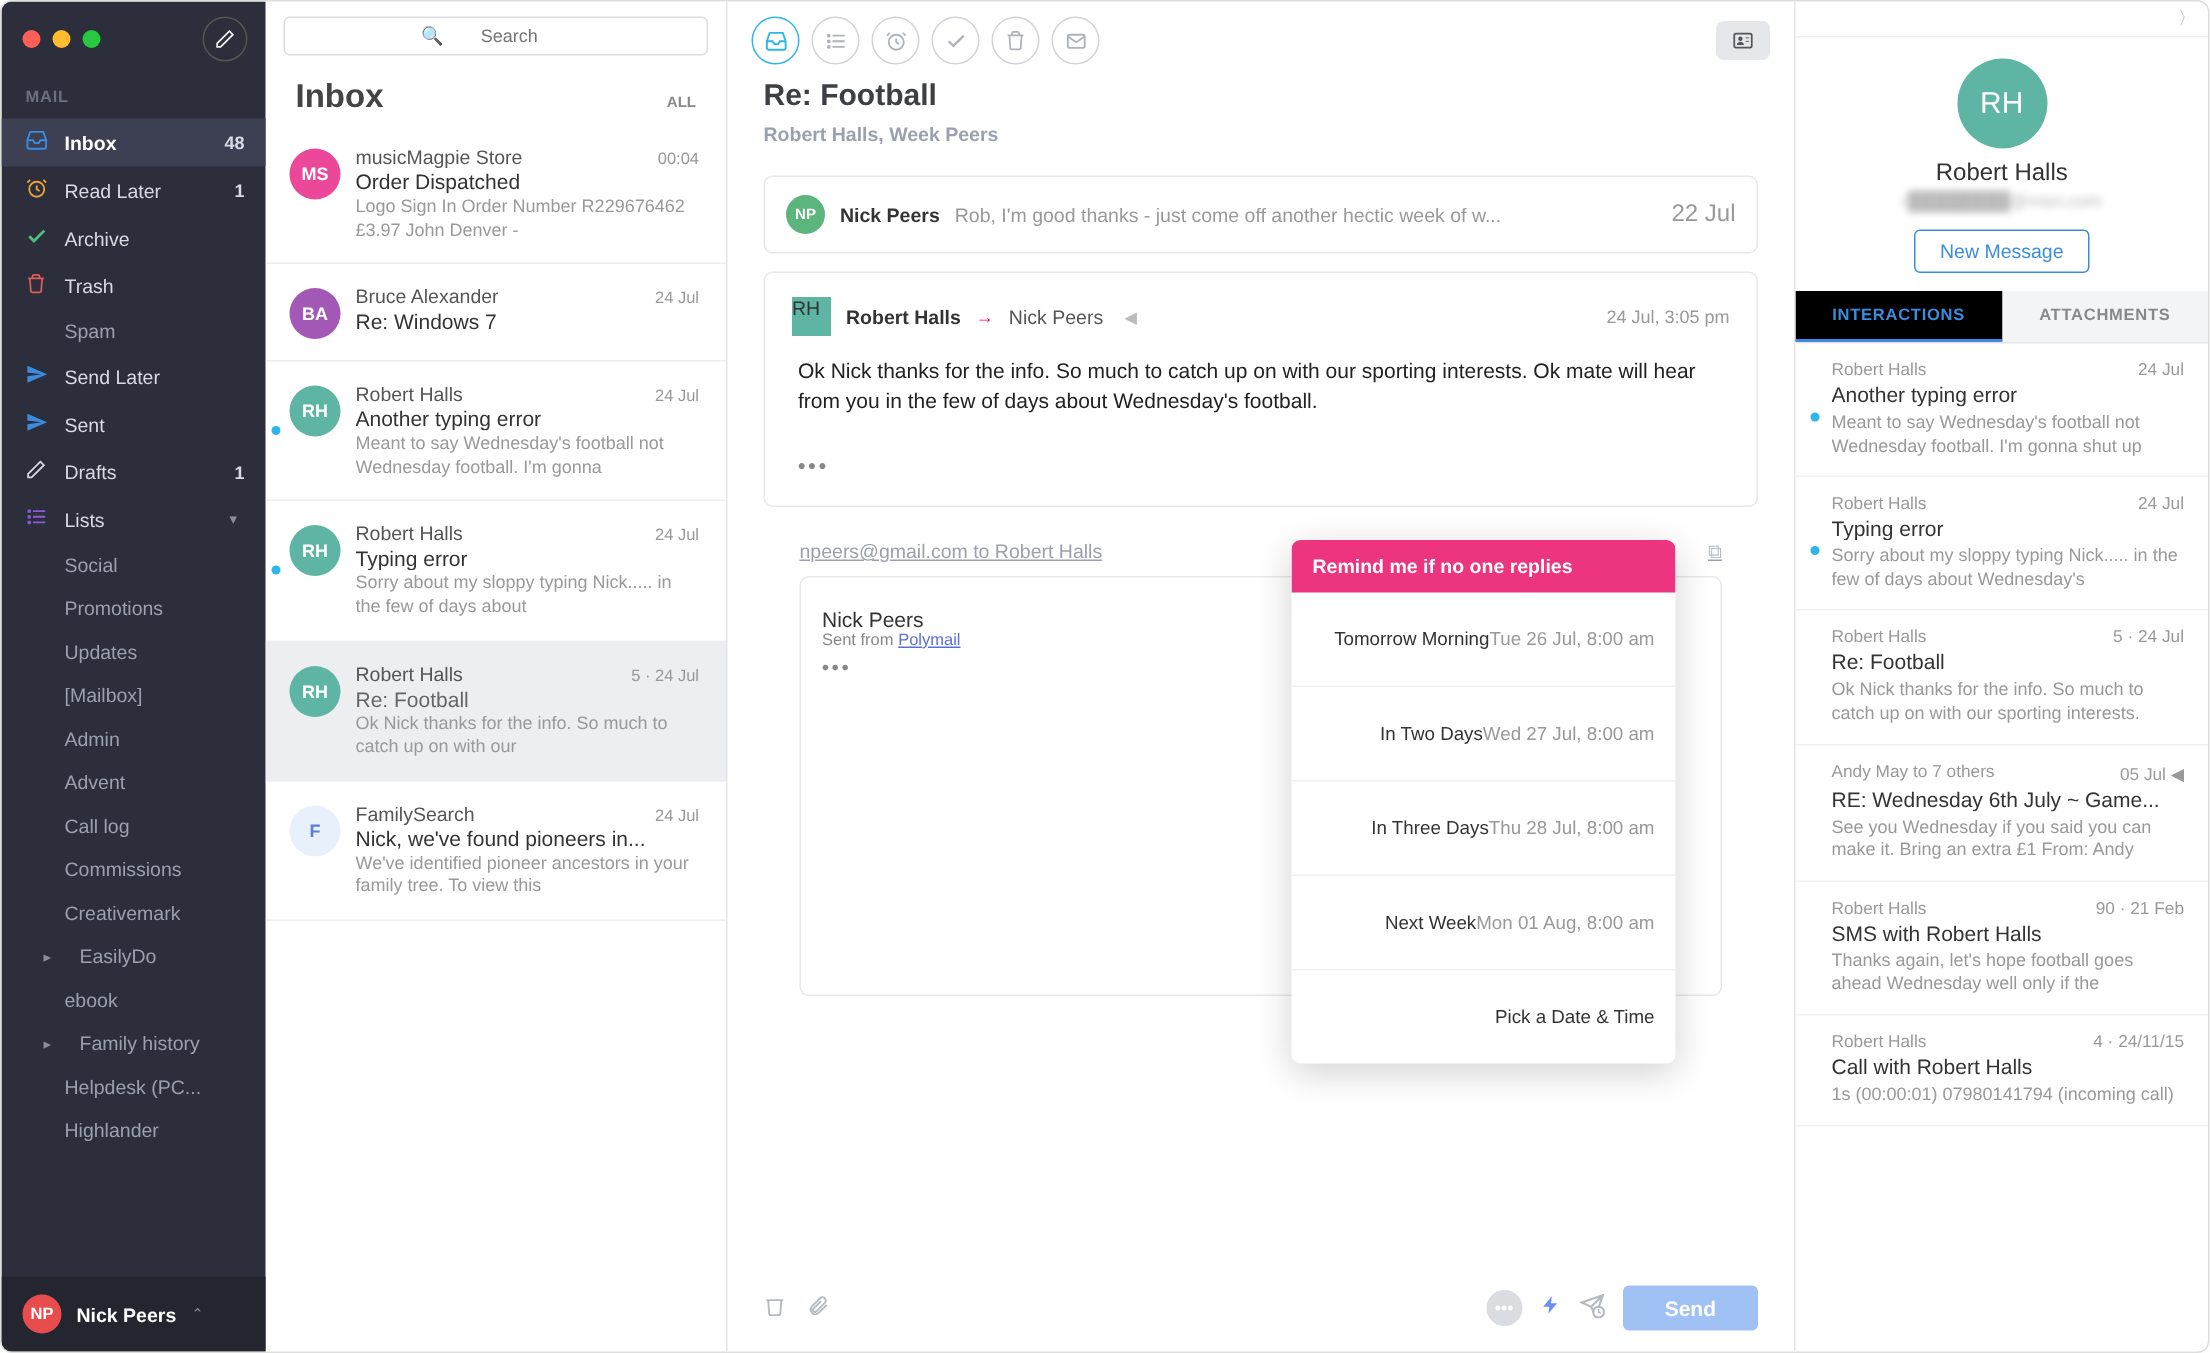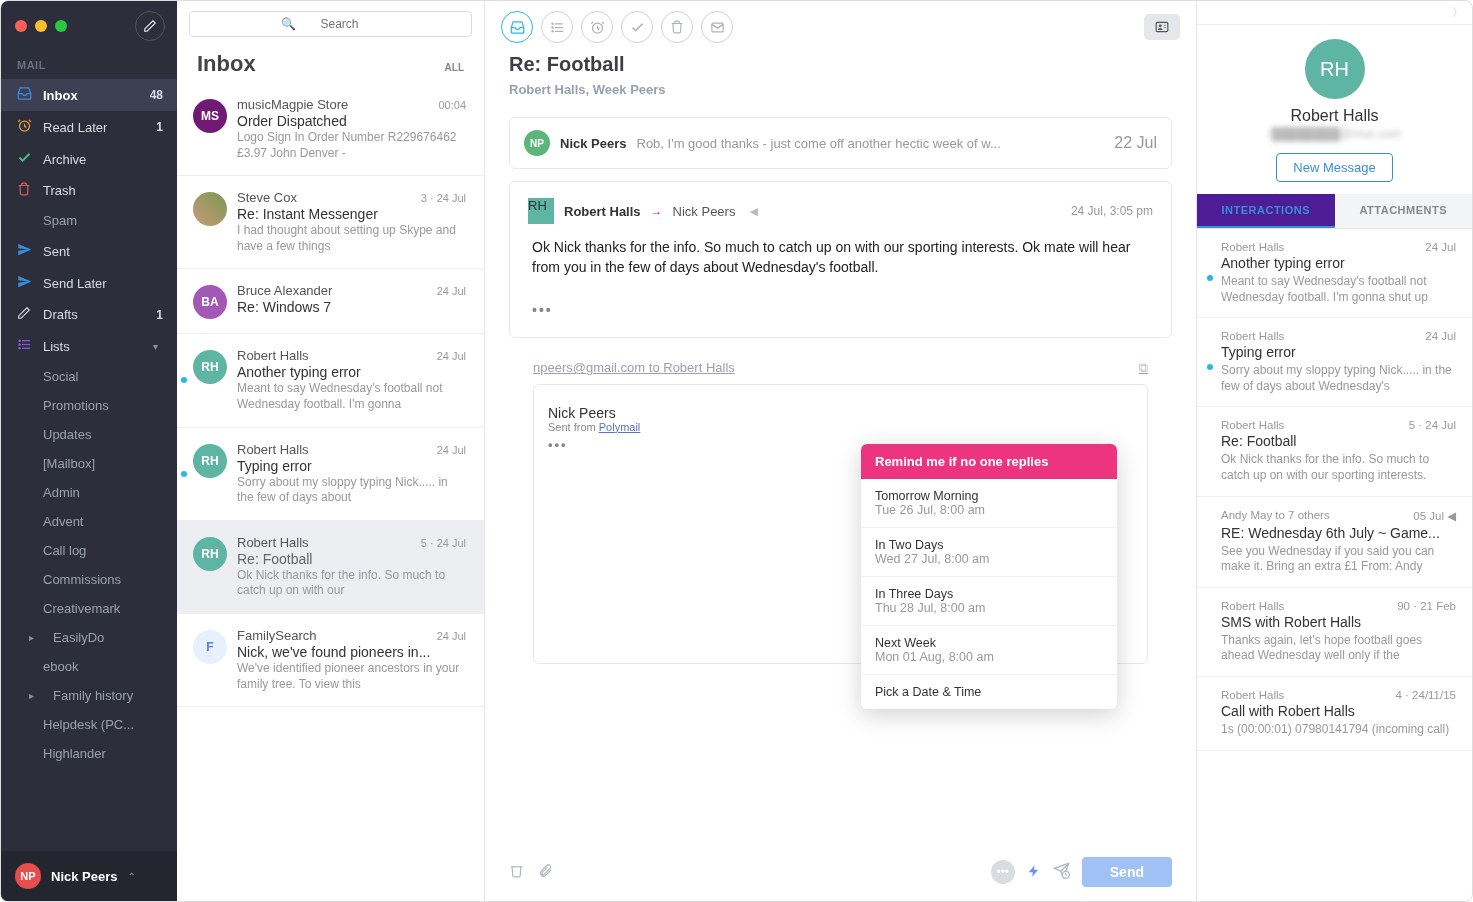--- a/index.html
+++ b/index.html
@@ -81,21 +81,21 @@
 .reply-addr { font-size: 13px; color: #9ba0af; margin-bottom: 8px; display: flex; justify-content: space-between; align-items: center; text-decoration: underline; }
 .popout-ico { color: #b8bcc4; font-size: 13px; cursor: pointer; }
 .reply-box { border: 1px solid #e6e8ec; border-radius: 6px; background: #fff; min-height: 280px; padding: 20px 14px 14px; position: relative; }
 .reply-sig-name { font-size: 14px; color: #333; }
 .reply-sig-from { font-size: 11px; color: #888; }
 .reply-sig-from a { color: #5b6fd8; }
 .reply-dots { margin-top: 4px; color: #888; font-weight: 700; letter-spacing: 2px; }
 
 .remind-popup { position: absolute; right: 30px; bottom: -46px; width: 256px; background: #fff; border-radius: 6px; box-shadow: 0 6px 24px rgba(0,0,0,0.18); overflow: hidden; z-index: 50; }
 .remind-header { background: #ed347f; color: #fff; font-size: 13px; font-weight: 600; padding: 10px 14px; }
-.remind-row { display: flex; justify-content: space-between; padding: 10px 14px; font-size: 12.5px; border-bottom: 1px solid #f0f0f0; cursor: pointer; flex-direction: column; }
+.remind-row { display: flex; justify-content: flex-end; padding: 24px 14px; font-size: 12.5px; border-bottom: 1px solid #f0f0f0; cursor: pointer; }
 .remind-row:last-child { border-bottom: none; }
 .remind-row .r-label { color: #333; }
 .remind-row .r-date { color: #999; }
 
 .compose-bar { display: flex; align-items: center; gap: 14px; padding: 10px 24px 14px; }
 .compose-bar .left-tools { display: flex; gap: 14px; }
 .compose-bar .right-tools { margin-left: auto; display: flex; gap: 12px; align-items: center; }
 .cb-icon { color: #b5b9c1; font-size: 15px; cursor: pointer; }
 .cb-icon.bubble { width: 24px; height: 24px; border-radius: 50%; background: #d9dce1; display: flex; align-items: center; justify-content: center; color: #fff; font-size: 12px; }
 .send-btn { background: #9fc1f4; color: #fff; font-weight: 600; border: none; border-radius: 4px; padding: 7px 28px; font-size: 14px; cursor: pointer; }
@@ -103,32 +103,32 @@
 
 .contact-panel { width: 275px; flex-shrink: 0; display: flex; flex-direction: column; overflow: hidden; }
 .cp-top-handle { height: 24px; display: flex; justify-content: flex-end; align-items: center; padding-right: 8px; color: #bbb; font-size: 12px; border-bottom: 1px solid #eee; }
 .cp-header { display: flex; flex-direction: column; align-items: center; padding: 14px 0 12px; }
 .cp-avatar { width: 60px; height: 60px; border-radius: 50%; display: flex; align-items: center; justify-content: center; font-size: 20px; font-weight: 500; color: #fff; margin-bottom: 8px; }
 .cp-name { font-size: 16px; color: #333; margin-bottom: 2px; }
 .cp-email { font-size: 12px; color: #bbb; filter: blur(2.5px); }
 .cp-newmsg { margin-top: 12px; border: 1px solid #3a8dde; color: #3a8dde; background: #fff; padding: 6px 16px; border-radius: 4px; font-size: 13px; cursor: pointer; }
 .cp-tabs { display: flex; border-bottom: 1px solid #e5e5e5; }
 .cp-tab { flex: 1; text-align: center; padding: 10px 0; font-size: 11px; font-weight: 600; letter-spacing: 0.5px; color: #888; cursor: pointer; background: #f3f4f6; }
-.cp-tab.active { color: #3a8dde; background: #4c1d95; border-bottom: 2px solid #3a8dde; }
+.cp-tab.active { color: #3a8dde; background: #000000; border-bottom: 2px solid #3a8dde; }
 .cp-list { flex: 1; overflow-y: auto; }
 .cp-item { padding: 12px 16px 12px 24px; border-bottom: 1px solid #f0f0f0; position: relative; cursor: pointer; }
 .cp-item .dot { width: 6px; height: 6px; border-radius: 50%; background: #2db6e8; position: absolute; left: 10px; top: 46px; }
 .cp-row1 { display: flex; justify-content: space-between; color: #999; font-size: 11.5px; margin-bottom: 2px; }
 .cp-subj { font-size: 14px; color: #333; margin-bottom: 3px; white-space: nowrap; overflow: hidden; text-overflow: ellipsis; }
 .cp-prev { font-size: 12px; color: #999; line-height: 1.3; max-height: 32px; overflow: hidden; }
 
 
 .c-teal { background: #5fb5a4; }
 .c-purple { background: #a458b6; }
-.c-magenta { background: #701a75; }
+.c-magenta { background: #ec4899; }
 .c-green { background: #5cb57d; }
 .c-blue { background: #e8f0fc; color: #5b7fd8 !important; }
 .c-red { background: #e84d4d; }
 .c-img { background: linear-gradient(45deg,#c97,#795); }
 .ic-red { color: #e25b5b; }
 .ic-orange { color: #e8a23c; }
 .ic-green { color: #4cc07a; }
 .ic-blue { color: #3a8dde; }
 .ic-purple { color: #8a5bd8; }
 </style>
@@ -181,27 +181,27 @@
             </svg></span>
           <span class="label">Trash</span>
         </div>
         <div class="nav-item sub">
           <span class="label">Spam</span>
         </div>
         <div class="nav-item">
           <span class="icon ic-blue"><svg width="15" height="15" viewBox="0 0 24 24" fill="currentColor">
               <path d="M2 21l21-9L2 3v7l15 2-15 2v7z"></path>
             </svg></span>
-          <span class="label">Sent</span>
+          <span class="label">Send Later</span>
         </div>
         <div class="nav-item">
           <span class="icon ic-blue"><svg width="15" height="15" viewBox="0 0 24 24" fill="currentColor">
               <path d="M2 21l21-9L2 3v7l15 2-15 2v7z"></path>
             </svg></span>
-          <span class="label">Send Later</span>
+          <span class="label">Sent</span>
         </div>
         <div class="nav-item">
           <span class="icon "><svg width="14" height="14" viewBox="0 0 24 24" fill="none" stroke="currentColor" stroke-width="2">
               <path d="M17 3l4 4L7 21H3v-4L17 3z"></path>
             </svg></span>
           <span class="label">Drafts</span>
           <span class="count">1</span>
         </div>
         <div class="nav-item">
           <span class="icon ic-purple"><svg width="15" height="15" viewBox="0 0 24 24" fill="none" stroke="currentColor" stroke-width="2">
@@ -281,31 +281,20 @@
     <div class="list-body" id="msg-list">
         <div class="msg-item">
           <div class="msg-avatar c-magenta">MS</div>
           <div class="msg-body">
             <div class="msg-row1">
               <span class="msg-sender">musicMagpie Store</span>
               <span class="msg-meta">00:04</span>
             </div>
             <div class="msg-subject">Order Dispatched</div>
             <div class="msg-preview">Logo Sign In Order Number R229676462 £3.97 John Denver -</div>
-          </div>
-        </div>
-        <div class="msg-item">
-          <div class="msg-avatar c-img"></div>
-          <div class="msg-body">
-            <div class="msg-row1">
-              <span class="msg-sender">Steve Cox</span>
-              <span class="msg-meta">3  ·  24 Jul</span>
-            </div>
-            <div class="msg-subject">Re: Instant Messenger</div>
-            <div class="msg-preview">I had thought about setting up Skype and have a few things</div>
           </div>
         </div>
         <div class="msg-item">
           <div class="msg-avatar c-purple">BA</div>
           <div class="msg-body">
             <div class="msg-row1">
               <span class="msg-sender">Bruce Alexander</span>
               <span class="msg-meta">24 Jul</span>
             </div>
             <div class="msg-subject">Re: Windows 7</div>

